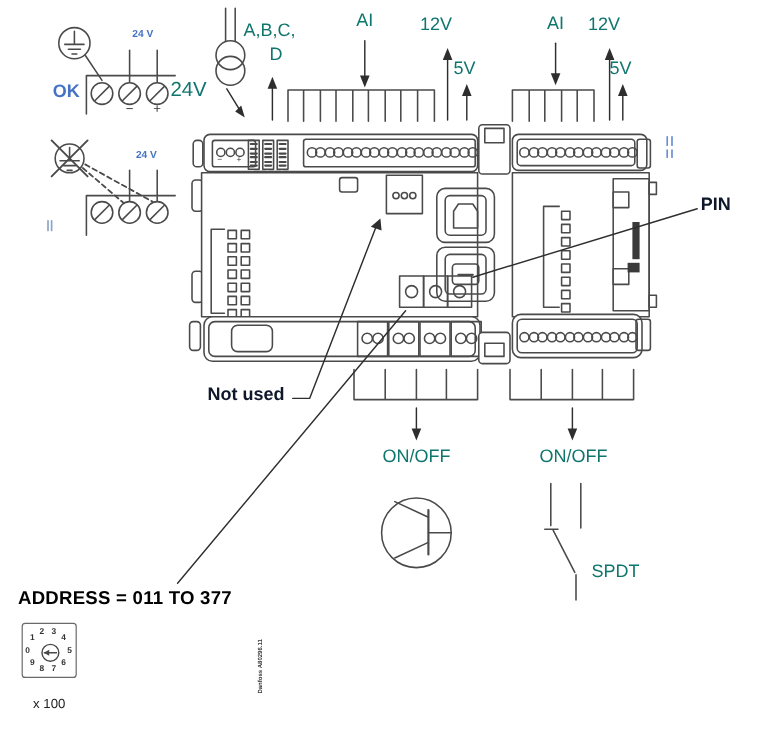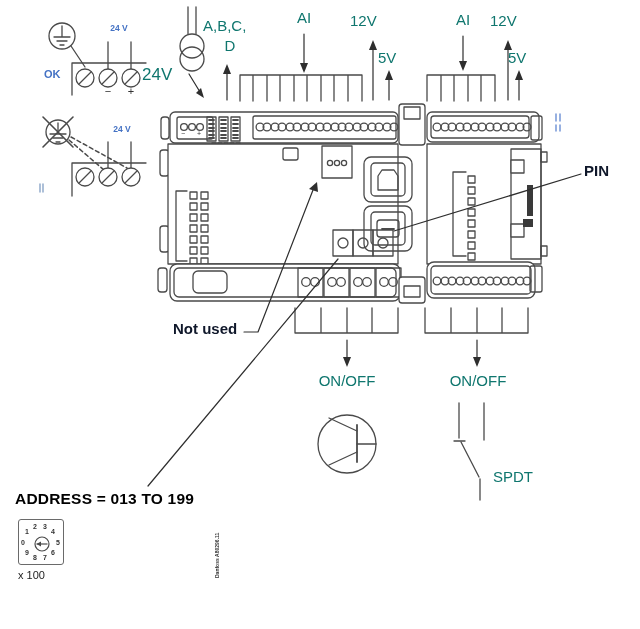--- a/index.html
+++ b/index.html
@@ -13,37 +13,37 @@
   .art .ar{stroke:#2e2e2e;stroke-width:1.2}
   .art .ld{stroke:#2e2e2e;stroke-width:1.2}
   .art .dash{stroke-dasharray:4 3;stroke-width:1.5}
   .art .b2{stroke-width:1.8}
   .art .xl{stroke-width:1.6}
   .art .bluemark{stroke:#6b8fd4;stroke-width:1.4}
   .art .graymark{stroke:#8aa5c8;stroke-width:1.4}
   .lb{position:absolute;color:#0f766e;font-size:15px;line-height:1.05;white-space:pre}
   .ctr{text-align:center}
   .bluesm{color:#4472c4;font-size:8.5px;font-weight:bold}
-  .ok{font-size:11px}
+  .ok{font-size:15px}
   .big{font-size:17px}
   .navy{color:#0f172a;font-weight:bold}
   .tinysign{font-size:11px;color:#333}
   .devsign{font-size:7px;color:#333}
   .title{font-weight:bold;font-size:15.5px;color:#000;letter-spacing:.2px}
   .switches{position:absolute;left:18px;top:519px;display:flex;gap:24px}
   .swu{width:46px}
   .sw{position:relative;width:46px;height:46px;border:1.4px solid #6a6a6a;border-radius:3px;background:#fff;box-sizing:border-box}
   .dg{position:absolute;font-size:7px;color:#333;line-height:1;font-weight:bold}
   .dg1{left:6px;top:8px}.dg2{left:14px;top:3px}.dg3{left:24px;top:3px}.dg4{left:32px;top:8px}
   .dg5{left:37px;top:19px}.dg6{left:32px;top:29px}.dg7{left:24px;top:34px}.dg8{left:14px;top:34px}
   .dg9{left:6px;top:29px}.dg0{left:2px;top:19px}
   .dial{position:absolute;left:14px;top:15px}
   .dial circle,.dial line{stroke:#4a4a4a;fill:none;stroke-width:1.2}
   .dial .tri{fill:#4a4a4a;stroke:none}
-  .mult{display:block;font-size:11px;color:#222;margin-top:4px}
+  .mult{display:block;text-align:center;font-size:11px;color:#222;margin-top:16px}
   .vtext{position:absolute;left:215px;top:522px;height:56px;writing-mode:vertical-rl;
          transform:rotate(180deg);font-size:5px;line-height:5.5px;font-weight:bold;color:#333}
 </style>
 </head>
 <body>
 
 <div class="canvas">
 
   <svg class="art" width="640" height="629" viewBox="0 0 640 629">
 
@@ -313,21 +313,21 @@
   <span class="lb ctr" style="left:450px;top:12px;width:26px">AI</span>
   <span class="lb" style="left:490px;top:13px">12V</span>
   <span class="lb" style="left:508px;top:50px">5V</span>
   <span class="lb devsign" style="left:181px;top:130px">−</span>
   <span class="lb devsign" style="left:197px;top:130px">+</span>
   <span class="lb navy" style="left:584px;top:163px">PIN</span>
   <span class="lb navy" style="left:173px;top:321px">Not used</span>
   <span class="lb ctr" style="left:305px;top:373px;width:84px">ON/OFF</span>
   <span class="lb ctr" style="left:436px;top:373px;width:84px">ON/OFF</span>
   <span class="lb" style="left:493px;top:469px">SPDT</span>
-  <span class="lb title" style="left:15px;top:491px">ADDRESS = 013 TO 199</span>
+  <span class="lb title" style="left:15px;top:491px">ADDRESS = 011 TO 377</span>
 
   <div class="switches" id="switches">
     <div class="swu">
       <div class="sw">
         <span class="dg dg1">1</span>
         <span class="dg dg2">2</span>
         <span class="dg dg3">3</span>
         <span class="dg dg4">4</span>
         <span class="dg dg5">5</span>
         <span class="dg dg6">6</span>

